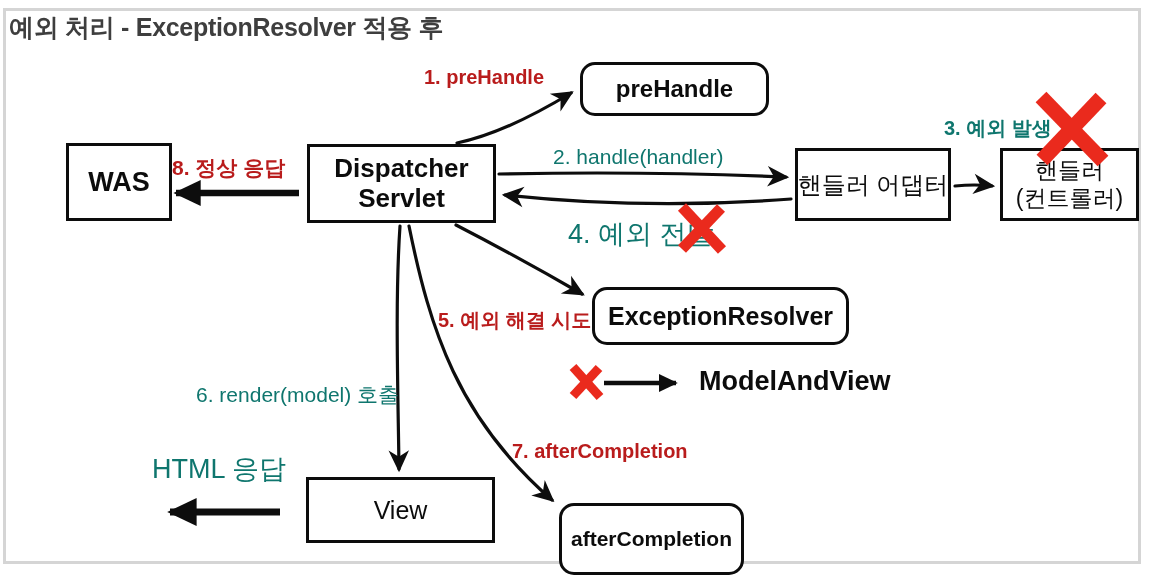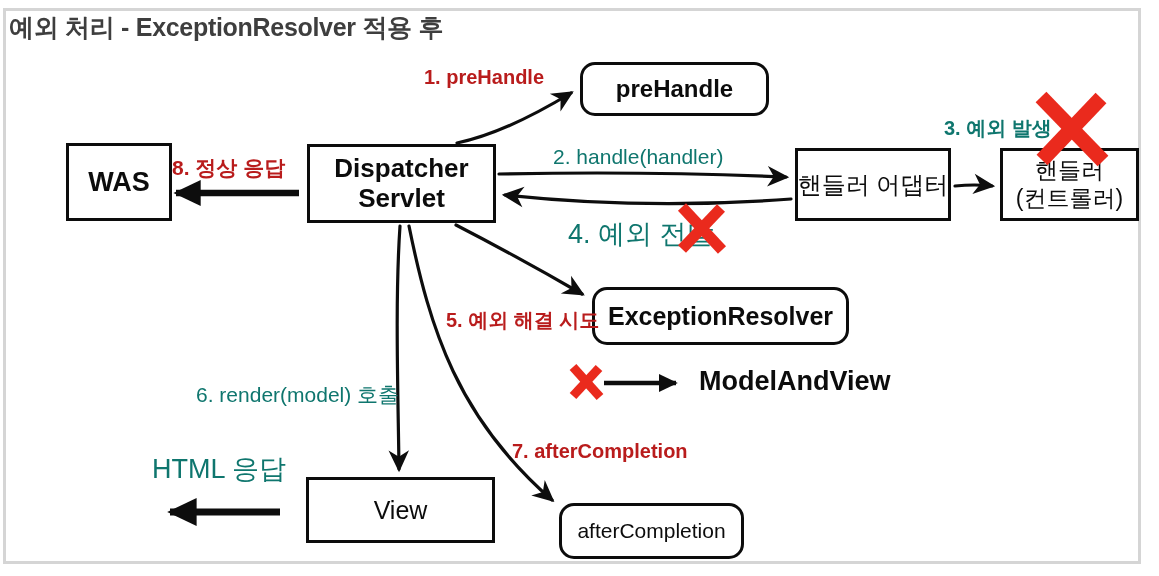--- a/index.html
+++ b/index.html
@@ -25,32 +25,32 @@
     text-align:center; white-space:nowrap;
   }
   .rounded { border-radius:15px; border-width:3.5px; }
   .b-was        { left:40px;  top:143px; width:106px; height:78px; font-size:27px; font-weight:700;margin-left:26px; }
   .b-dispatcher { left:307px; top:144px; width:189px; height:79px; font-size:26px; font-weight:700; line-height:1.12; }
   .b-prehandle  { left:580px; top:62px;  width:189px; height:54px; font-size:24px; font-weight:700; }
   .b-adapter    { left:795px; top:148px; width:156px; height:73px; font-size:24px; font-weight:500; }
   .b-handler    { left:1000px;top:148px; width:139px; height:73px; font-size:23px; font-weight:500; line-height:1.18; }
   .b-exres      { left:592px; top:287px; width:257px; height:58px; font-size:25px; font-weight:700; }
   .b-view       { left:306px; top:477px; width:189px; height:66px; font-size:25px; font-weight:400; }
-  .b-aftercomp  { left:559px; top:503px; width:185px; height:56px; font-size:21px; font-weight:400; }
+  .b-aftercomp  { left:559px; top:503px; width:185px; height:72px; font-size:21px; font-weight:700; }
   .txt-mav {
     position:absolute; left:699px; top:366px; z-index:2;
     font-size:27px; font-weight:700; color:#0c0c0c; white-space:nowrap;
   }
   .flow-label { position:absolute; z-index:2; white-space:nowrap; color:#0f766e; }
   .lbl-bold { font-weight:700; color:#b91c1c; }
   .l-s1 { left:424px; top:66px;  font-size:20px; }
   .l-s2 { left:553px; top:145px; font-size:21px; }
   .l-s3 { left:944px; top:115px; font-size:20px; font-weight:600; }
   .l-s4 { left:568px; top:216px; font-size:27px; }
-  .l-s5 { left:438px; top:307px; font-size:20px;margin-left:8px; }
+  .l-s5 { left:438px; top:307px; font-size:20px; }
   .l-s6 { left:196px; top:381px; font-size:21px; }
   .l-s7 { left:512px; top:440px; font-size:20px; }
   .l-s8 { left:172px; top:154px; font-size:21px; }
   .l-html { left:152px; top:451px; font-size:27px; }
 </style>
 </head>
 <body>
 
 <div class="canvas">
 

